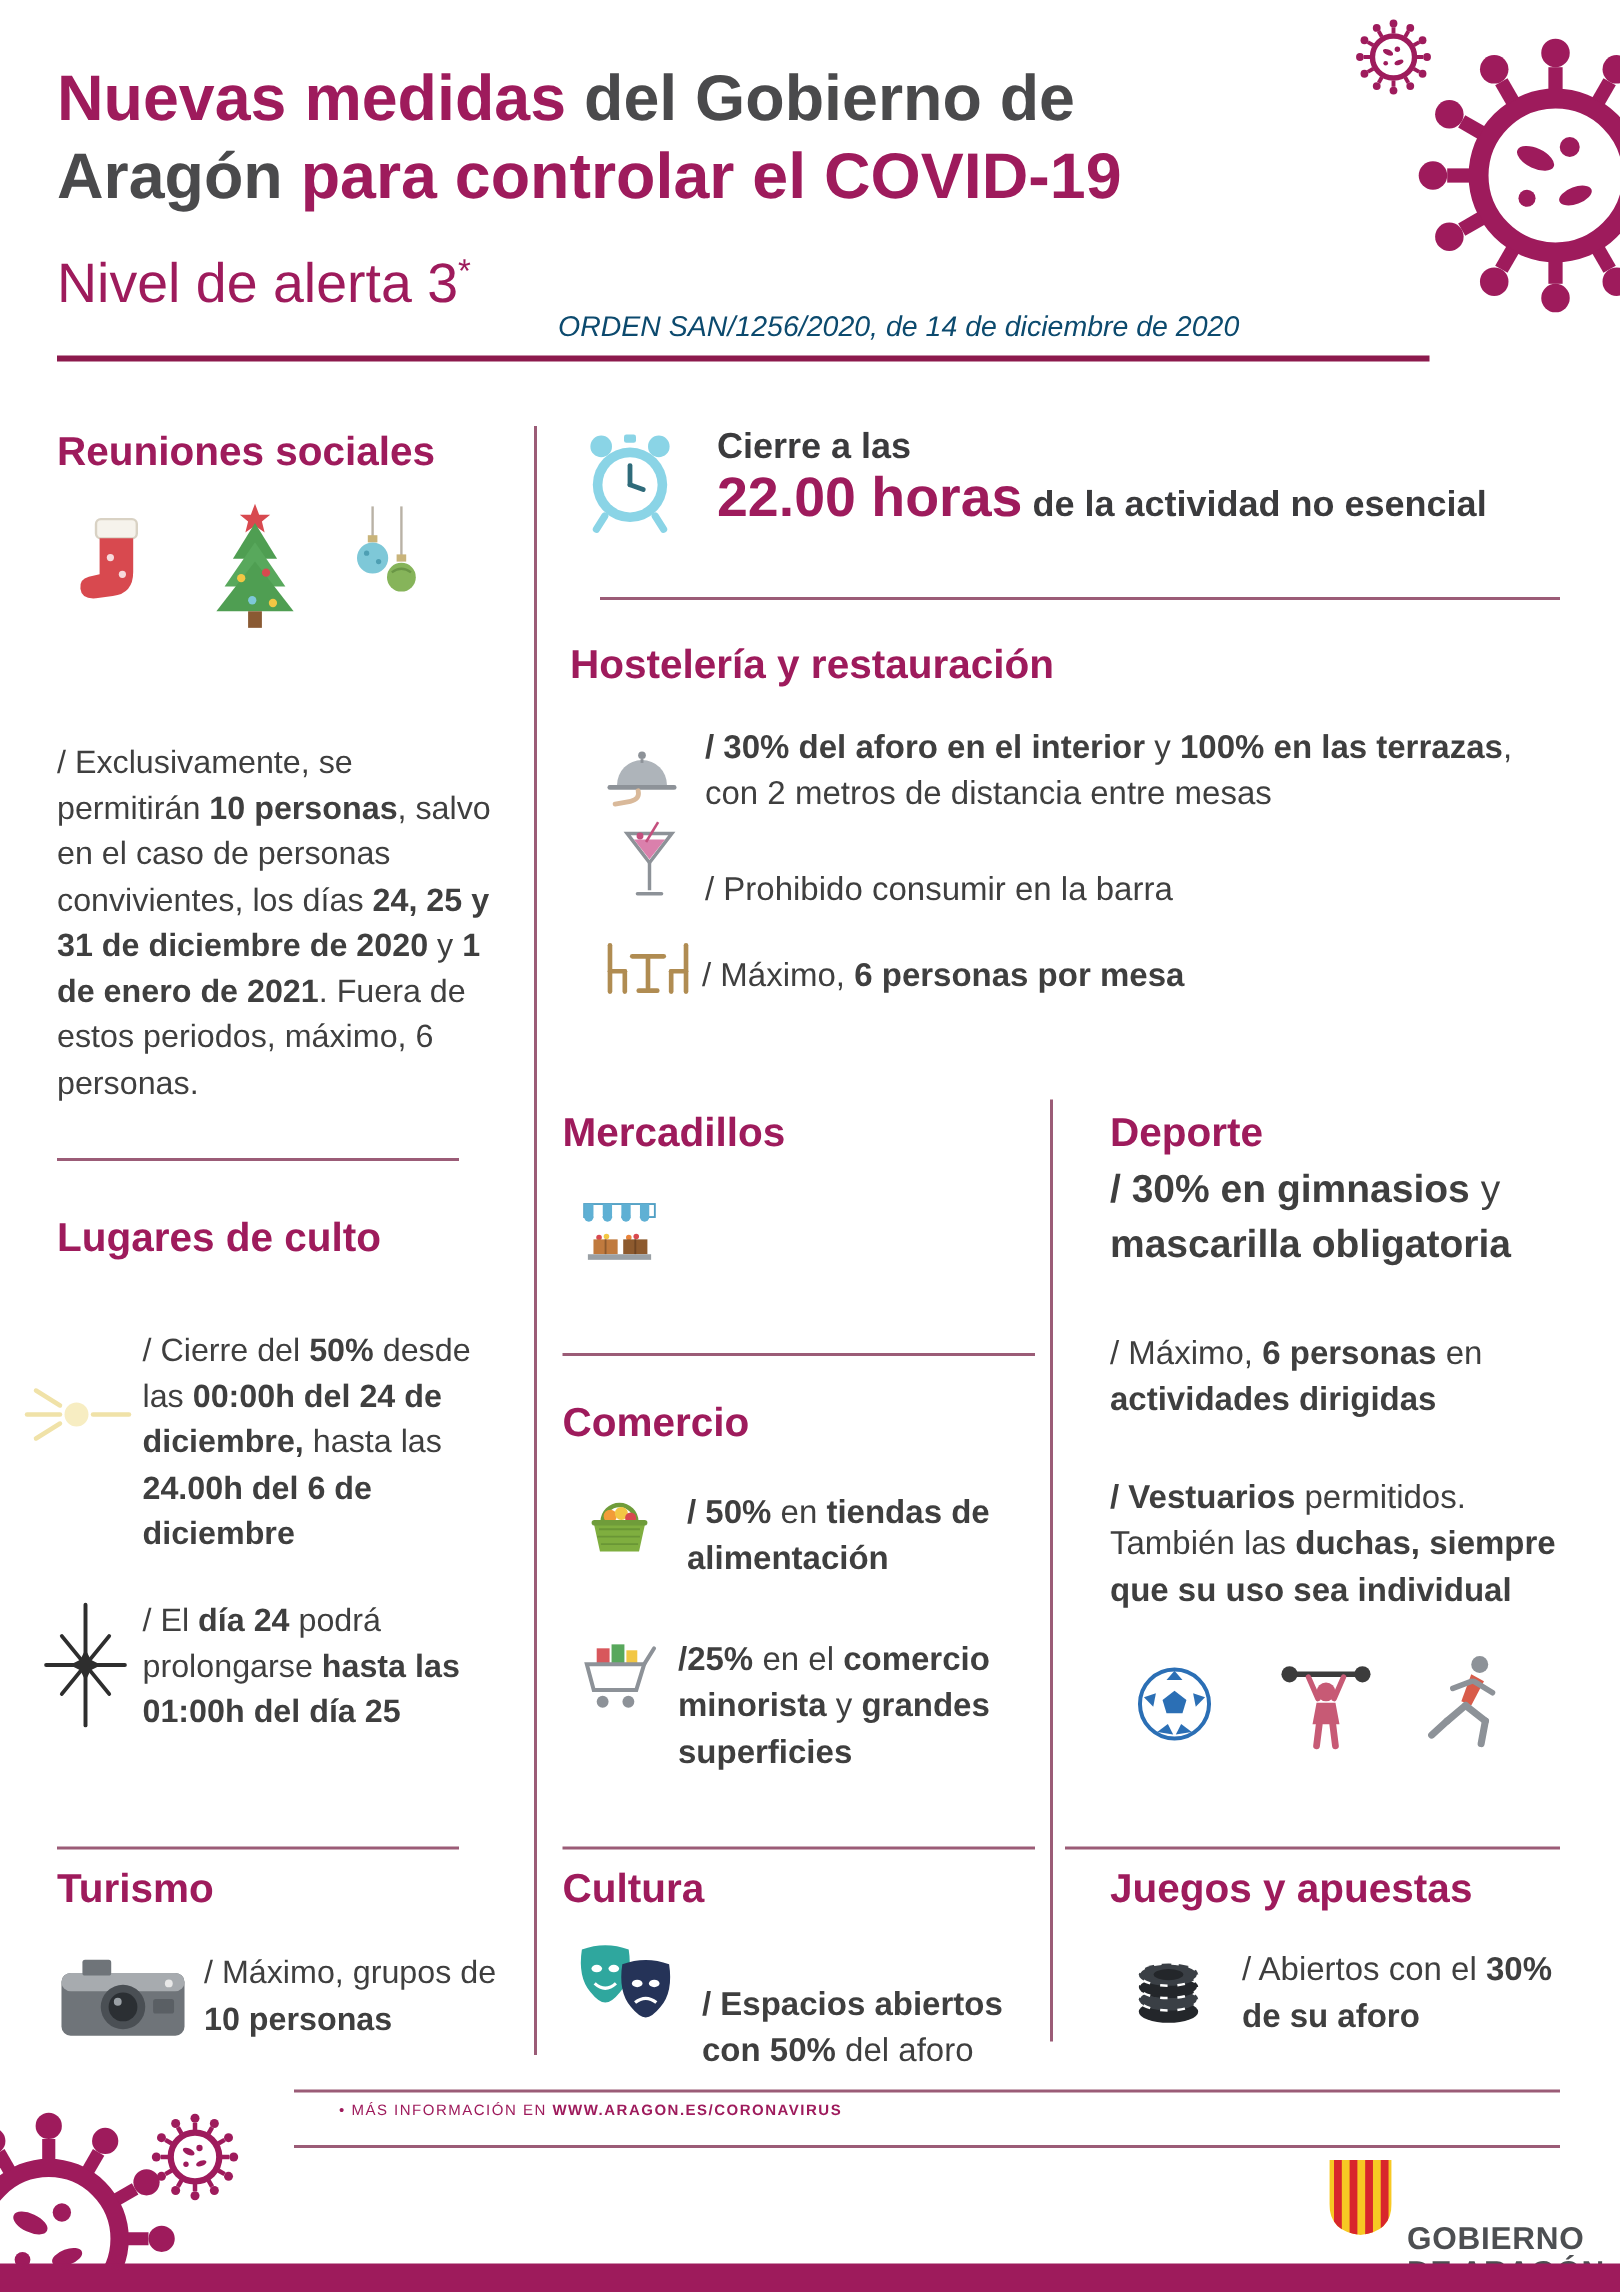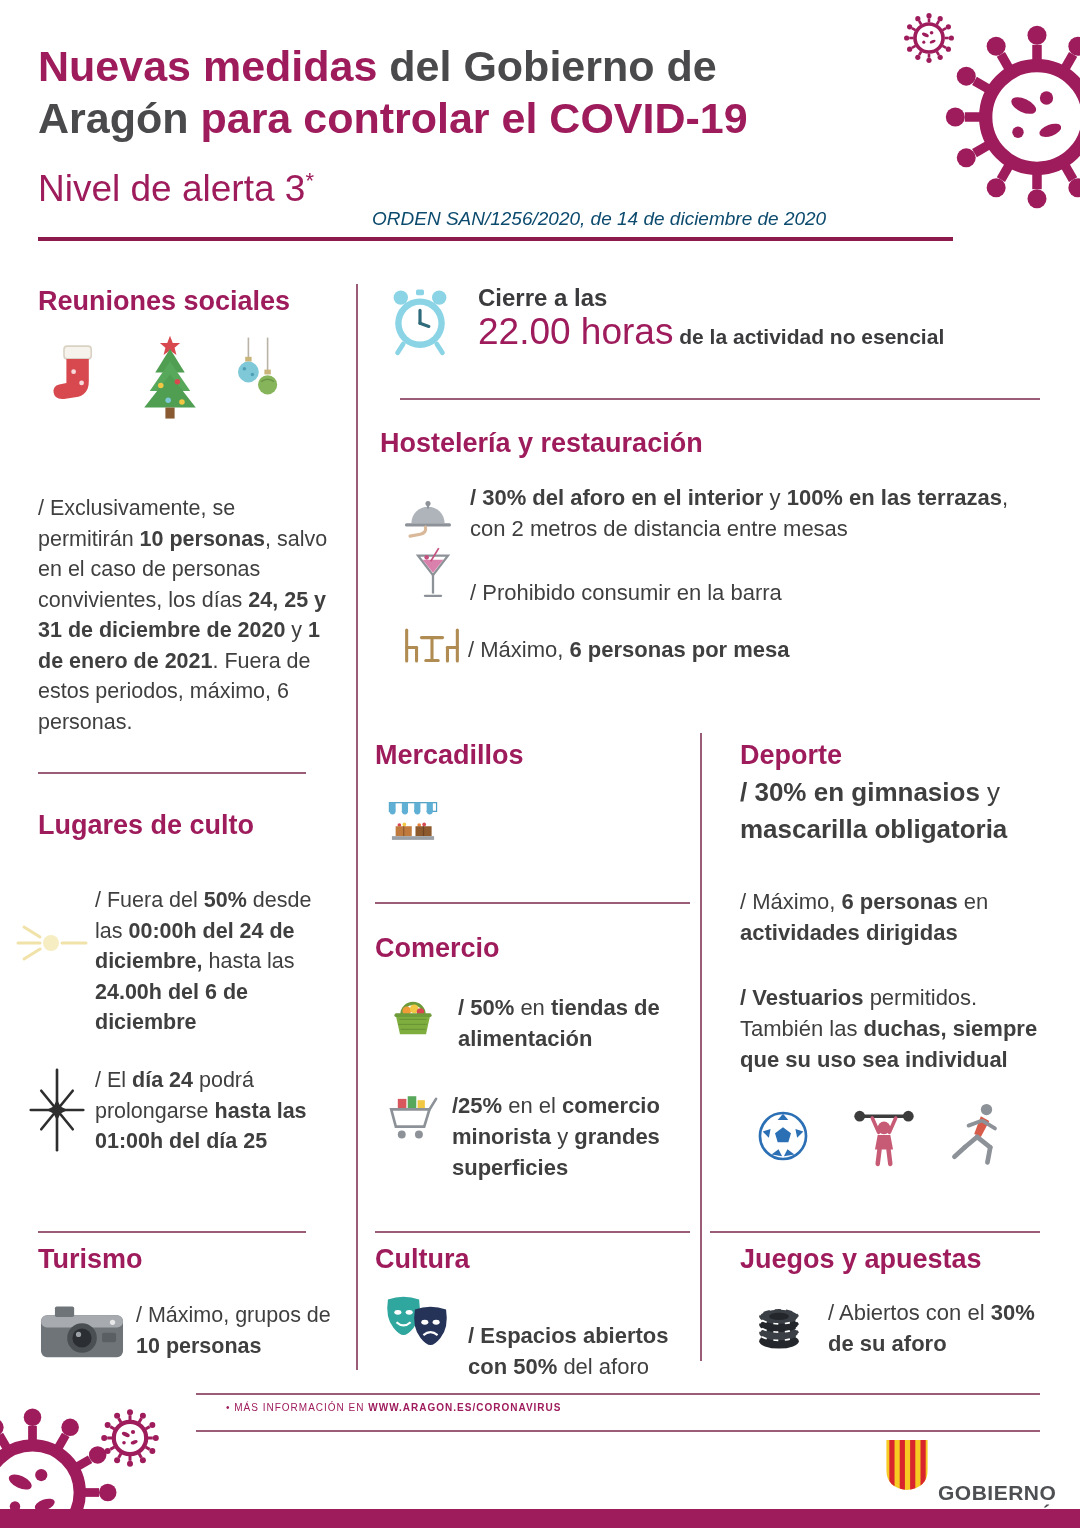--- a/index.html
+++ b/index.html
@@ -18,22 +18,22 @@
 
   .rule  { position:absolute; height:1.5px; background:#9b5c77; }
   .rule-thick { position:absolute; height:3.5px; background:#8c1a4d; }
   .vrule { position:absolute; width:1.5px; background:#9b5c77; }
 
   .sec-heading { position:absolute; font-size:27px; font-weight:700; color:#9e1b5c; }
   .body-text { position:absolute; font-size:21.5px; line-height:1.42; color:#3f3f3f; }
 
   .cierre-l1 { left:478px; top:284px; font-size:24px; font-weight:700; color:#3b3b3d; }
   .cierre-l2 { left:478px; top:311px; white-space:nowrap; }
-  .cierre-time { font-size:37px; font-weight:400; color:#9e1b5c; }
-  .cierre-rest { font-size:21px; font-weight:700; color:#3b3b3d; }
+  .cierre-time { font-size:37px; font-weight:700; color:#9e1b5c; }
+  .cierre-rest { font-size:24px; font-weight:700; color:#3b3b3d; }
 
   .footer-info { left:226px; top:1402px; font-size:10px; letter-spacing:1px;
                  color:#9e1b5c; font-weight:400; }
   .logo-text { left:938px; top:1441px; font-size:21px; font-weight:700; color:#4d4f52;
                line-height:1.1; letter-spacing:0.5px;margin-top:40px; }
   .bottom-bar { left:0; top:1509px; width:1080px; height:19px; background:#9e1b5c; z-index:5; }
 
   .virus { color:#9e1b5c; position:absolute; }
   svg { display:block; }
 </style>
@@ -139,21 +139,21 @@
 
   <svg class="abs" viewBox="0 0 80 80" style="left:12px; top:903px;" width="80" height="80">
     <g stroke="#f0e2a8" stroke-width="3" stroke-linecap="round">
       <line x1="6" y1="40" x2="28" y2="40"></line>
         <line x1="50" y1="40" x2="74" y2="40"></line>
       <line x1="12" y1="24" x2="28" y2="34"></line>
         <line x1="12" y1="56" x2="28" y2="46"></line>
     </g>
     <circle cx="39" cy="40" r="8" fill="#f7edc2"></circle>
   </svg>
-  <div class="body-text" style="left:95px; top:885px; width:242px;"><span>/ Fuera del </span><span class="b">50%</span><span>  desde las </span><span class="b">00:00h del 24 de diciembre,</span><span> hasta las </span><span class="b">24.00h del 6 de diciembre</span></div>
+  <div class="body-text" style="left:95px; top:885px; width:242px;"><span>/ Cierre del </span><span class="b">50%</span><span>  desde las </span><span class="b">00:00h del 24 de diciembre,</span><span> hasta las </span><span class="b">24.00h del 6 de diciembre</span></div>
 
   <svg class="abs" viewBox="0 0 80 100" style="left:22px; top:1066px;" width="70" height="88">
     <g stroke="#2e2e2e" stroke-width="3" stroke-linecap="round">
       <line x1="40" y1="4" x2="40" y2="96"></line>
         <line x1="10" y1="50" x2="70" y2="50"></line>
       <line x1="22" y1="28" x2="58" y2="72"></line>
         <line x1="22" y1="72" x2="58" y2="28"></line>
     </g>
     <polygon points="40,38 44,46 52,50 44,54 40,62 36,54 28,50 36,46" fill="#2e2e2e"></polygon>
   </svg>

